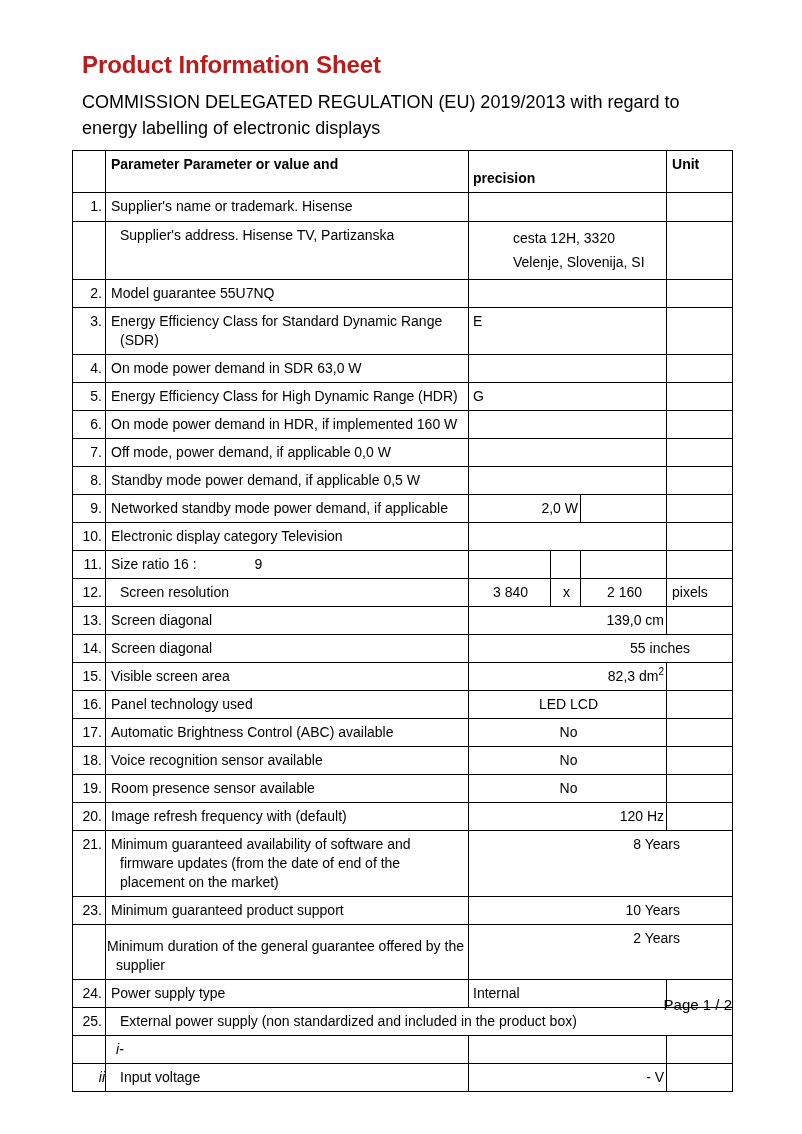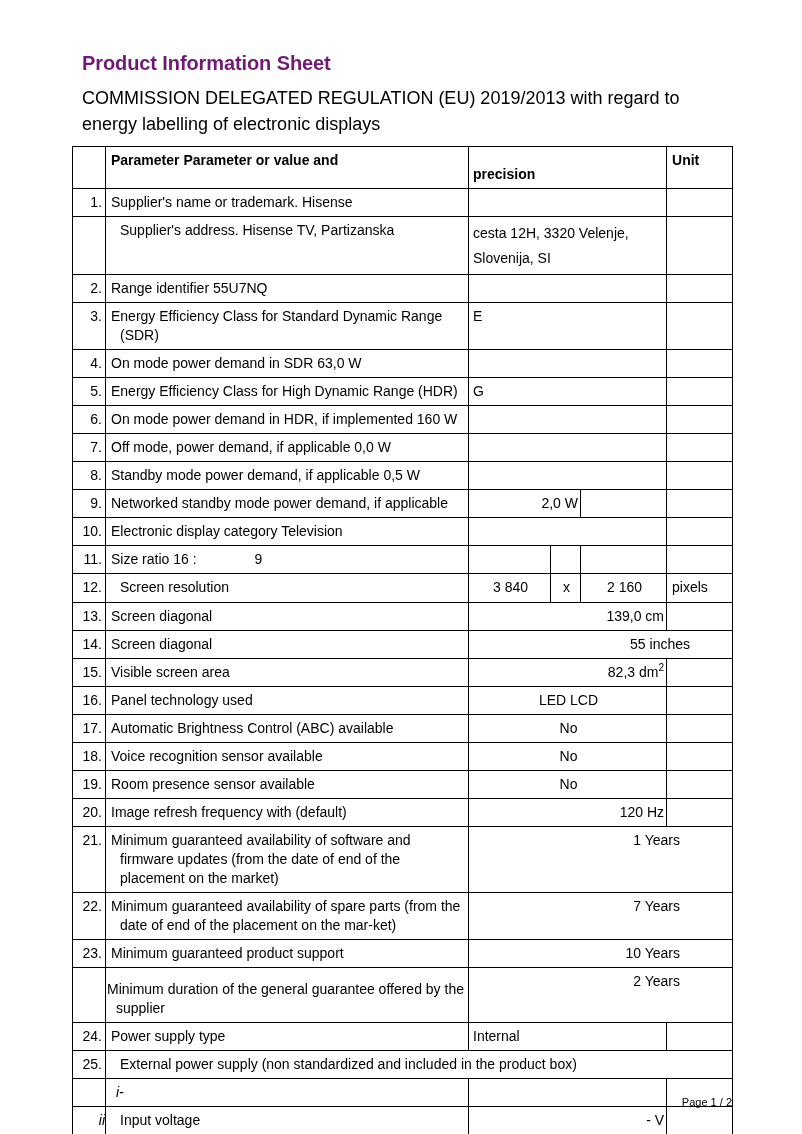--- a/index.html
+++ b/index.html
@@ -23,23 +23,23 @@
   
   .sheet {
     position: absolute;
     left: 72px;
     top: 44px;
     width: 660px;
   }
 
   
   .doc-title {
-    font-size: 20px;
+    font-size: 24px;
     font-weight: bold;
-    color: #701a75;
+    color: #b91c1c;
     letter-spacing: -0.1px;
     line-height: 1.1;
     margin: 0 0 12px 10px;
     padding-top: 8px;
   }
   .doc-subtitle {
     font-size: 18px;
     line-height: 1.42;
     margin: 0 0 9px 10px;
     width: 600px;
@@ -108,22 +108,22 @@
   
   td.faint-l { border-left-color: #9a9a9a; }
   td.faint-r { border-right-color: #9a9a9a; }
   td.faint-t { border-top-color: #bdbdbd; }
   td.faint-b { border-bottom-color: #bdbdbd; }
 
   
   .footer {
     position: absolute;
     right: 70px;
-    top: 1096px;
-    font-size: 11px;
+    top: 996px;
+    font-size: 15px;
     text-align: right;
   }
   sup { font-size: 0.72em; vertical-align: super; line-height: 0; }
 </style>
 </head>
 <body>
 
 <div class="page">
 
   <div class="sheet">
@@ -174,33 +174,33 @@
         </tr>
 
         <tr>
           <td class="faint-r">
               <div class="numcell"></div>
             </td>
           <td>
               <div class="parcell pad">Supplier's address. Hisense TV, Partizanska</div>
             </td>
           <td colspan="3" class="faint-r vmid">
-              <div class="valcell l" style="line-height:1.75;">cesta 12H, 3320 Velenje, Slovenija, SI</div>
+              <div class="valcell l" style="line-height:1.75;margin-left:40px;">cesta 12H, 3320 Velenje, Slovenija, SI</div>
             </td>
           <td>
               <div class="unitcell"></div>
             </td>
         </tr>
 
         <tr>
           <td class="faint-r">
               <div class="numcell">2.</div>
             </td>
           <td>
-              <div class="parcell">Range identifier 55U7NQ</div>
+              <div class="parcell">Model guarantee 55U7NQ</div>
             </td>
           <td colspan="3" class="faint-r">
               <div class="valcell"></div>
             </td>
           <td>
               <div class="unitcell"></div>
             </td>
         </tr>
 
         <tr>
@@ -488,35 +488,24 @@
         </tr>
 
         <tr>
           <td class="faint-r">
               <div class="numcell">21.</div>
             </td>
           <td>
               <div class="parcell ind">Minimum guaranteed availability of software and firmware updates (from the date of end of the placement on the market)</div>
             </td>
           <td colspan="4">
-              <div class="valcell r" style="padding-right:52px;">1 Years</div>
-            </td>
-        </tr>
-
-        <tr>
-          <td class="faint-r">
-              <div class="numcell">22.</div>
-            </td>
-          <td>
-              <div class="parcell ind">Minimum guaranteed availability of spare parts (from the date of end of the placement on the mar-ket)</div>
-            </td>
-          <td colspan="4">
-              <div class="valcell r" style="padding-right:52px;">7 Years</div>
-            </td>
-        </tr>
+              <div class="valcell r" style="padding-right:52px;">8 Years</div>
+            </td>
+        </tr>
+
 
         <tr>
           <td class="faint-r">
               <div class="numcell">23.</div>
             </td>
           <td>
               <div class="parcell">Minimum guaranteed product support</div>
             </td>
           <td colspan="4">
               <div class="valcell r" style="padding-right:52px;">10 Years</div>

